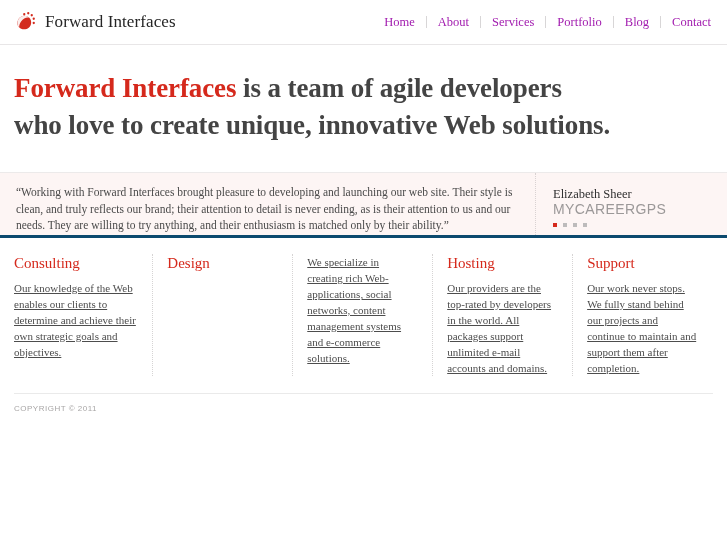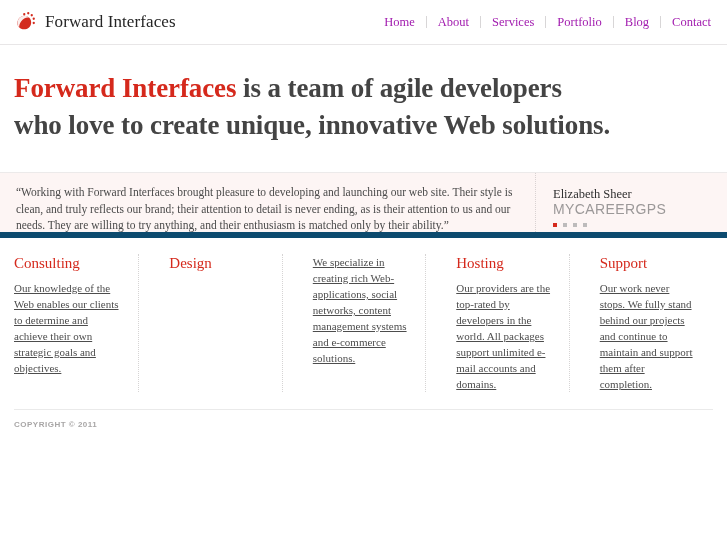--- a/index.html
+++ b/index.html
@@ -87,21 +87,21 @@
   }
   .hero-accent {
     color: #d5291c;
   }
 
   
   .testimonial {
     margin-top: 28px;
     background: #fdf5f4;
     border-top: 1px solid #eceaea;
-    border-bottom: 6px solid #0c4a6e;
+    border-bottom: 3px solid #0c4a6e;
     height: 66px;
     display: flex;
     box-sizing: border-box;
   }
   .testimonial-quote {
     width: 535px;
     box-sizing: border-box;
     padding: 11px 18px 0 16px;
     font-family: "Liberation Serif", "DejaVu Serif", serif;
     font-size: 11.5px;
@@ -141,21 +141,20 @@
   }
   .dot.active {
     background: #d5291c;
   }
 
   
   .services {
     display: flex;
     padding: 0 14px;
     margin-top: 16px;
-    gap: 16px;
   }
   .service-col {
     width: 145px;
     box-sizing: border-box;
     padding-right: 16px;
     border-right: 1px dotted #d6d4d4;
   }
   .service-col + .service-col {
     padding-left: 14px;
   }
@@ -176,21 +175,20 @@
     line-height: 16px;
     color: #4d4d4d;
     text-decoration: underline;
   }
 
   
   .footer {
     margin: 17px 14px 0 14px;
     border-top: 1px solid #eaeaea;
     padding-top: 10px;
-    font-weight: bold;
   }
   .copyright {
     font-family: "Liberation Sans", "DejaVu Sans", sans-serif;
     font-size: 8px;
     letter-spacing: 0.5px;
     color: #a8a6a6;
   }
 </style>
 </head>
 <body>

